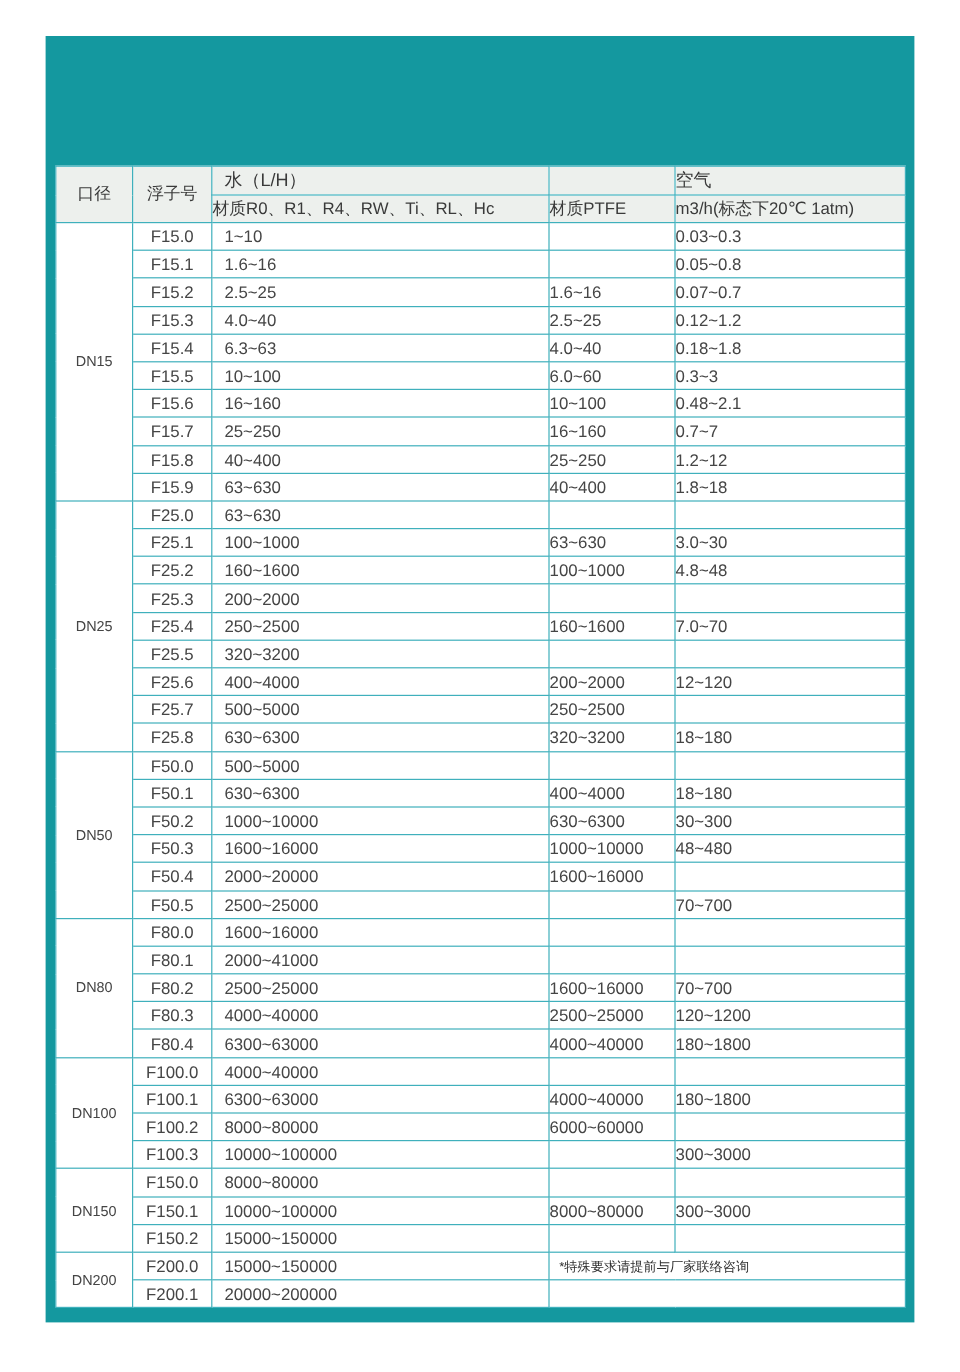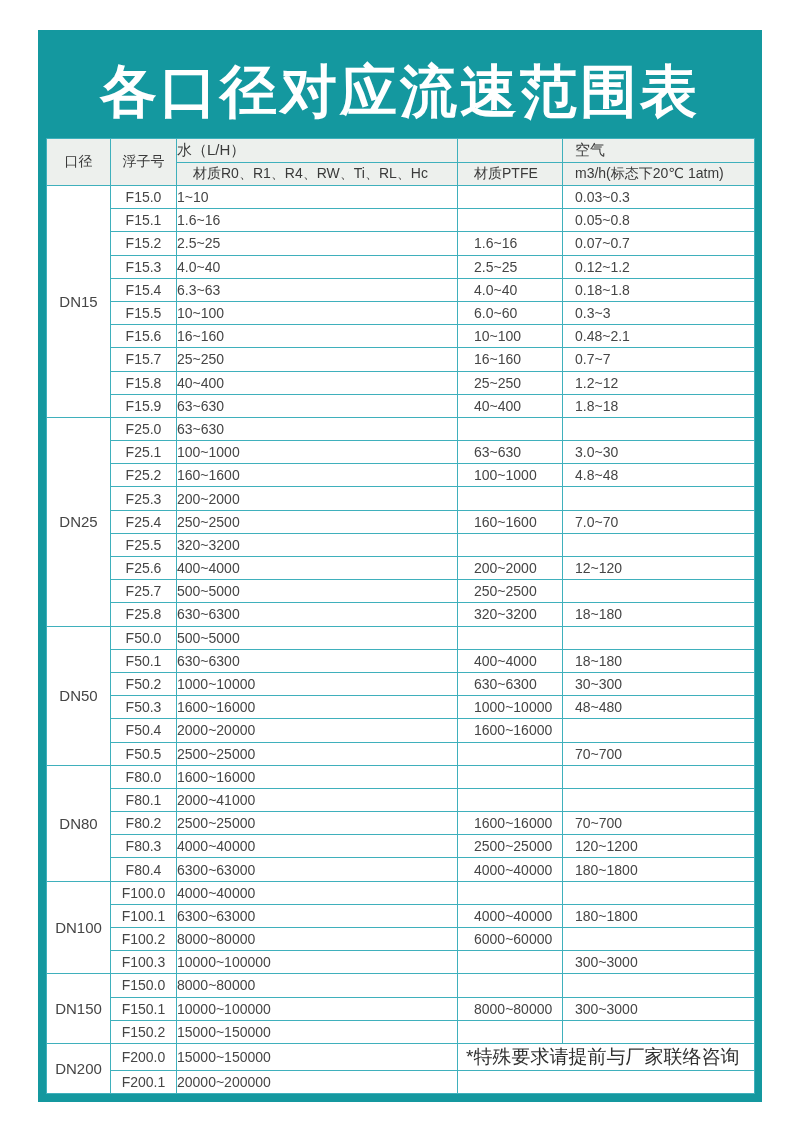--- a/index.html
+++ b/index.html
@@ -10,33 +10,32 @@
          color:#ffffff;font-size:57px;font-weight:bold;letter-spacing:3px;white-space:nowrap;}
   .sheet{position:absolute;left:8px;top:108px;width:750px;}
   table{border-collapse:collapse;table-layout:fixed;width:708px;background:#ffffff;}
   td,th{border:1.5px solid #3FB0BC;padding:0;margin:0;overflow:hidden;white-space:nowrap;
         font-weight:normal;color:#454545;font-size:14px;vertical-align:middle;}
   thead td{background:#EDF0ED;color:#3a3a3a;}
   tr.hrow1{height:24px;}
   tr.hrow2{height:23px;}
   tbody tr{height:23.2px;}
   .c-center{text-align:center;}
-  .c-left10{text-align:left;}
-  .c-left8{text-align:left;padding-left:16px;}
-  .c-left12{text-align:left;padding-left:12px;}
+  .c-left10{text-align:left;padding-left:10px;}
+  .c-left8{text-align:left;padding-left:0;}
+  .c-left12{text-align:left;}
   .hdr-big{font-size:15px;}
-  .note-cell{text-align:left;padding-left:8px;color:#2f2f2f;font-size:19px;}
-  .dn-cell{text-align:center;font-size:15px;color:#454545;}
+  .note-cell{text-align:left;padding-left:8px;color:#2f2f2f;font-size:11px;}
+  .dn-cell{text-align:center;font-size:12px;color:#454545;}
 </style>
 </head>
 <body>
 
 <div class="page">
   <div class="panel">
-    <div class="title">各口径对应流速范围表</div>
     <div class="sheet">
       <table>
         <colgroup>
           <col style="width:64px">
             <col style="width:66px">
             <col style="width:281px">
           <col style="width:105px">
             <col style="width:192px">
         </colgroup>
         <thead>

